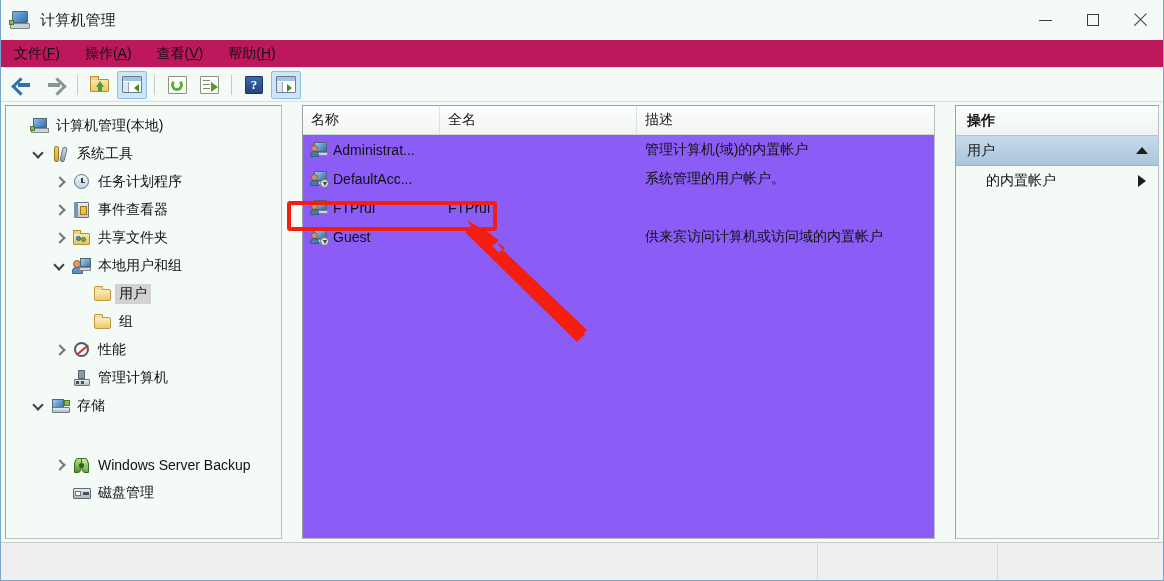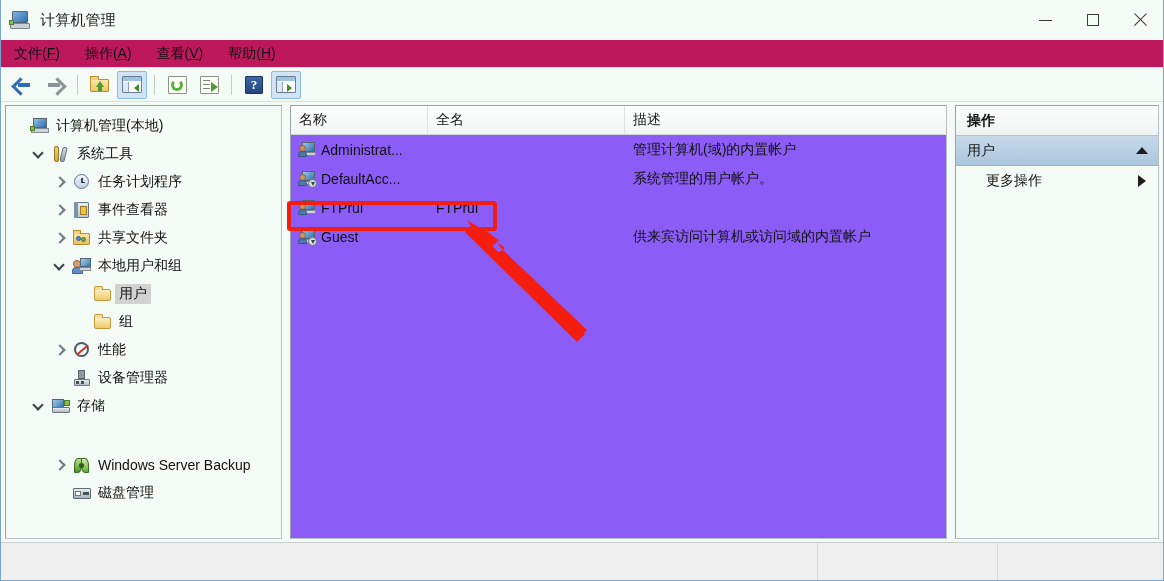--- a/index.html
+++ b/index.html
@@ -144,21 +144,21 @@
   .ico-help { width:18px; height:18px; position:relative; }
   .ico-help .bx {
     position:absolute; inset:0; background:linear-gradient(#3d67a8,#24457f);
     border:1px solid #1b3461; border-radius:1px;
     color:#fff; font-size:13px; font-weight:bold; display:flex; align-items:center; justify-content:center;
     font-family:"Liberation Serif", serif;
   }
 
   
   #body {
-    flex:1 1 auto; display:flex; padding: 3px 4px 0 4px; gap:8px; min-height:0;
+    flex:1 1 auto; display:flex; padding: 3px 4px 0 4px; gap:20px; min-height:0;
   }
   .pane {
     background:#f4faf6;
     border:1px solid #9aa2a8;
     border-right-color:#b9c0c5; border-bottom-color:#b9c0c5;
     overflow:hidden; position:relative;
   }
   #tree-pane { flex: 0 0 277px; }
   #list-pane { flex: 1 1 auto; display:flex; flex-direction:column; }
   #action-pane { flex: 0 0 204px; background:#f4faf6; }
@@ -546,21 +546,21 @@
           <div class="tnode" style="padding-left: 42px;">
             <div class="twist"></div>
             <div class="ticon">
               <span class="ic ic-device">
                 <div class="d1"></div>
                 <div class="d2"></div>
                 <div class="d3"></div>
                 <div class="d4"></div>
               </span>
             </div>
-            <span class="tlabel">设备管理器</span>
+            <span class="tlabel">管理计算机</span>
           </div>
           <div class="tnode" style="padding-left: 21px;">
             <div class="twist">
               <span class="chev down"></span>
             </div>
             <div class="ticon">
               <span class="ic ic-storage">
                 <div class="g1"></div>
                 <div class="g2"></div>
                 <div class="g3"></div>
@@ -667,21 +667,21 @@
     </div>
 
     <div class="pane" id="action-pane">
       <div id="ap-head">操作</div>
       <div id="ap-section">
         <span>用户</span>
         <span class="sp"></span>
         <span class="tri-up"></span>
       </div>
       <div class="ap-item">
-        <span>更多操作</span>
+        <span>的内置帐户</span>
         <span class="sp"></span>
         <span class="tri-right"></span>
       </div>
     </div>
   </div>
 
   <div id="statusbar">
     <div class="sb-cell sb-1"></div>
     <div class="sb-cell sb-2"></div>
     <div class="sb-cell sb-3"></div>

